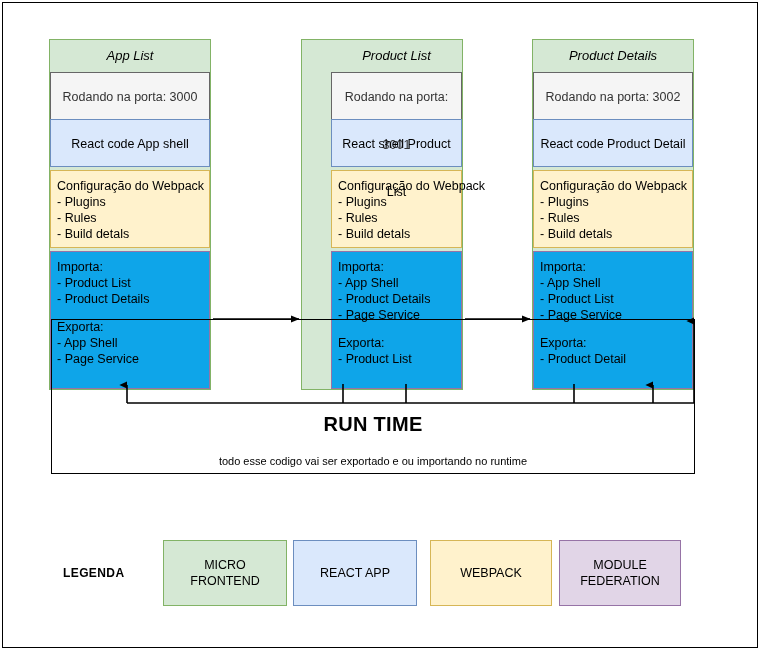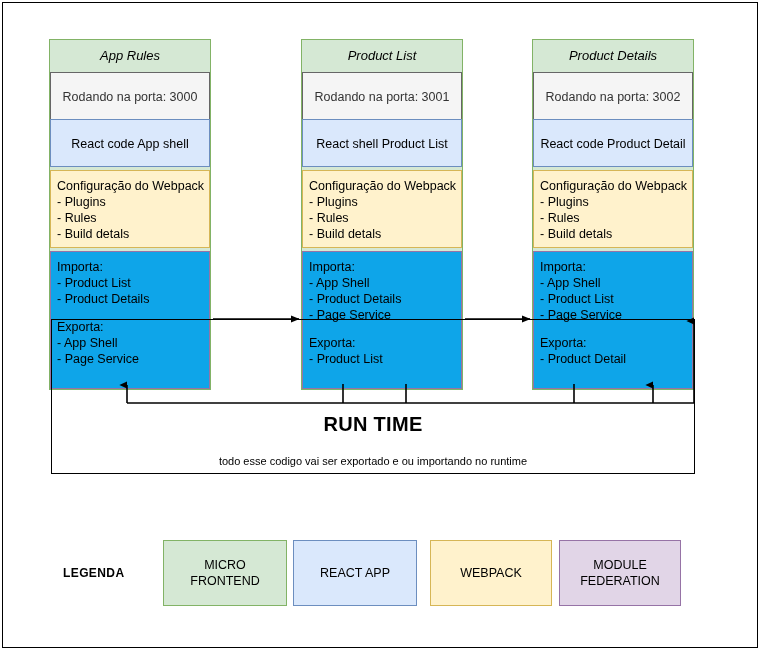--- a/index.html
+++ b/index.html
@@ -165,41 +165,41 @@
     pointer-events: none;
   }
 </style>
 </head>
 <body>
 
 <div id="page-frame">
   <div class="canvas">
 
     <div class="mfe-column" id="col-0" style="left:46px; top:36px;">
-      <div class="mfe-title">App Rules</div>
+      <div class="mfe-title">App List</div>
       <div class="mfe-port">Rodando na porta: 3000</div>
       <div class="mfe-react">React code App shell</div>
       <div class="mfe-webpack">
         <span class="blk-line">Configuração do Webpack</span>
         <span class="blk-line">- Plugins</span>
         <span class="blk-line">- Rules</span>
         <span class="blk-line">- Build detals</span>
       </div>
       <div class="mfe-federation">
         <span class="blk-line">Importa:</span>
         <span class="blk-line">- Product List</span>
         <span class="blk-line">- Product Details</span>
         <span class="blk-gap"></span>
         <span class="blk-line">Exporta:</span>
         <span class="blk-line">- App Shell</span>
         <span class="blk-line">- Page Service</span>
       </div>
     </div>
 
-    <div class="mfe-column" id="col-1" style="left:298px; top:36px;">
+    <div class="mfe-column" id="col-1" style="left:298px; top:36px;padding-left:29px;">
       <div class="mfe-title">Product List</div>
       <div class="mfe-port">Rodando na porta: 3001</div>
       <div class="mfe-react">React shell Product List</div>
       <div class="mfe-webpack">
         <span class="blk-line">Configuração do Webpack</span>
         <span class="blk-line">- Plugins</span>
         <span class="blk-line">- Rules</span>
         <span class="blk-line">- Build detals</span>
       </div>
       <div class="mfe-federation">

